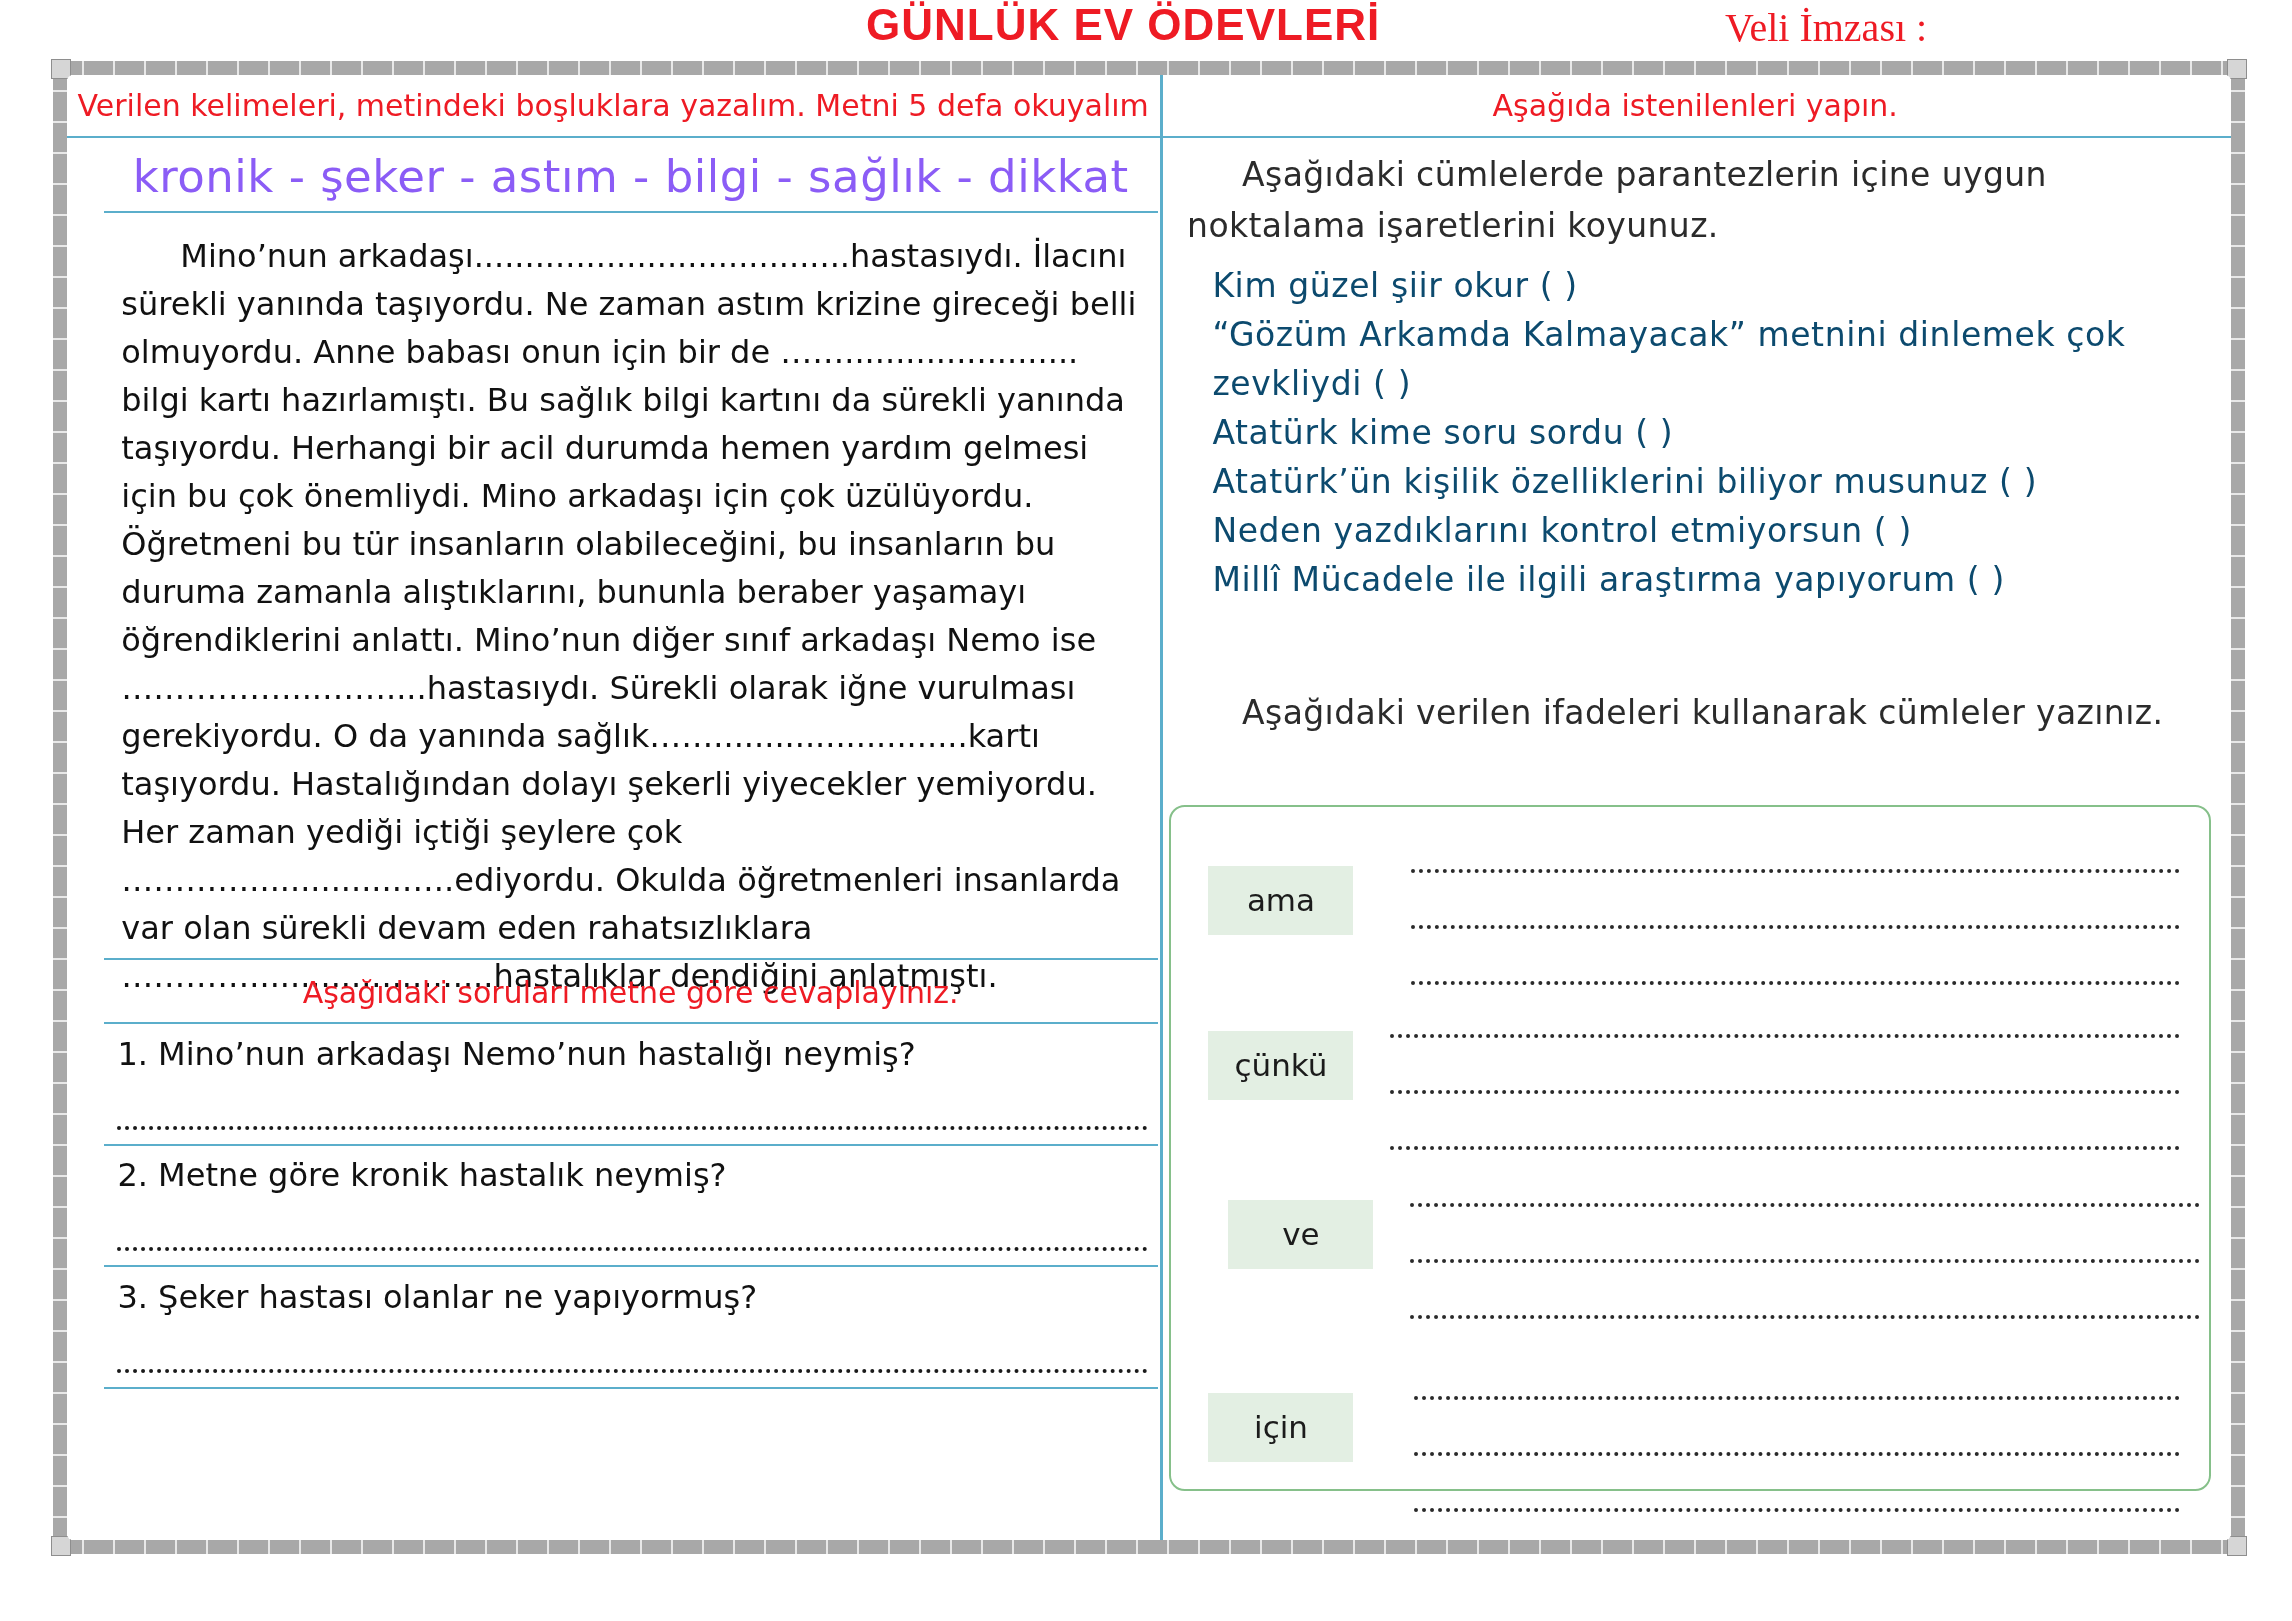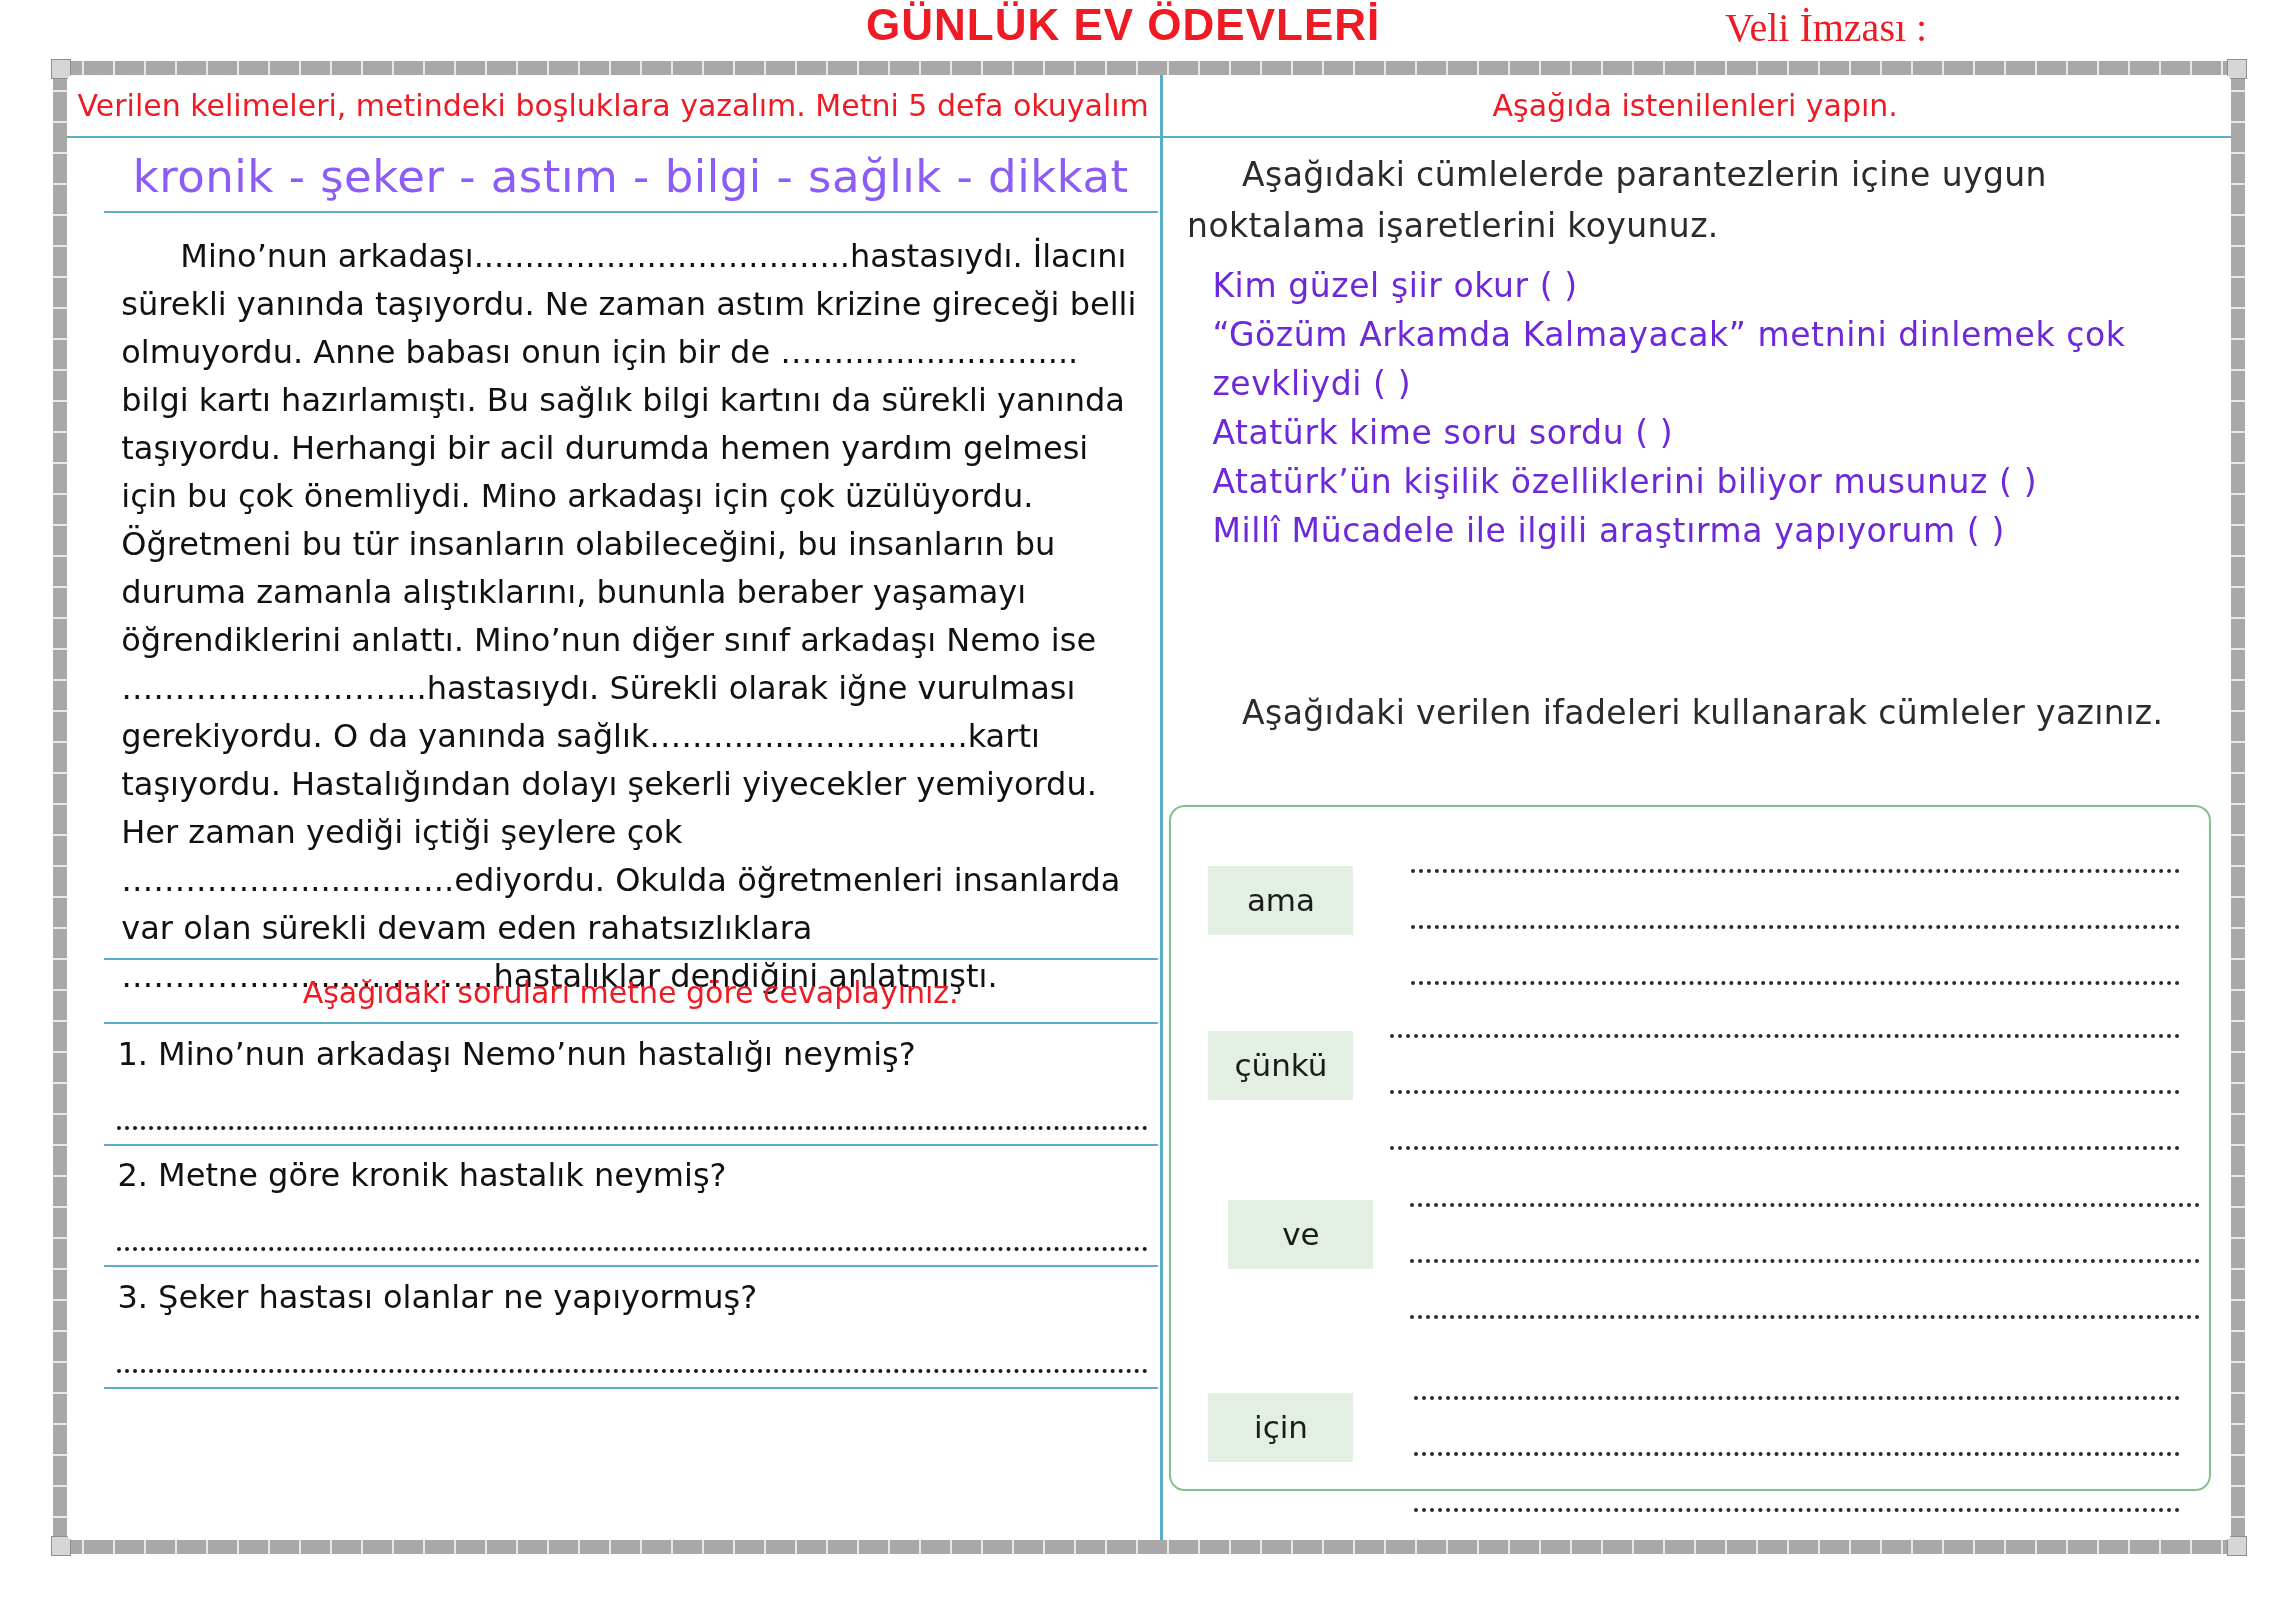--- a/index.html
+++ b/index.html
@@ -286,21 +286,21 @@
 
   .punct-list {
     position: absolute;
     left: 39px;
     top: 186px;
     width: 1019px;
   }
   .punct-item {
     font-size: 33px;
     line-height: 49px;
-    color: #6d28d9;
+    color: #0c4a6e;
     font-family: "DejaVu Sans", sans-serif;
     letter-spacing: 0.6px;
     padding-left: 13.7px;
   }
 
   .sent-intro {
     position: absolute;
     left: 27.4px;
     top: 613px;
     width: 1019px;
@@ -417,20 +417,21 @@
 
       <div class="red-banner right-instr">Aşağıda istenilenleri yapın.</div>
 
       <div class="punct-intro">Aşağıdaki cümlelerde parantezlerin içine uygun noktalama işaretlerini koyunuz.</div>
 
       <div class="punct-list">
         <div class="punct-item">Kim güzel şiir okur ( )</div>
         <div class="punct-item">“Gözüm Arkamda Kalmayacak” metnini dinlemek çok zevkliydi ( )</div>
         <div class="punct-item">Atatürk kime soru sordu ( )</div>
         <div class="punct-item">Atatürk’ün kişilik özelliklerini biliyor musunuz ( )</div>
+        <div class="punct-item">Neden yazdıklarını kontrol etmiyorsun ( )</div>
         <div class="punct-item">Millî Mücadele ile ilgili araştırma yapıyorum ( )</div>
       </div>
 
       <div class="sent-intro">Aşağıdaki verilen ifadeleri kullanarak cümleler yazınız.</div>
 
       <div class="green-box">
 
         <div class="conn-row" style="top:9px;gap:21px;">
           <div class="conn-chip">ama</div>
           <div class="conn-lines">

